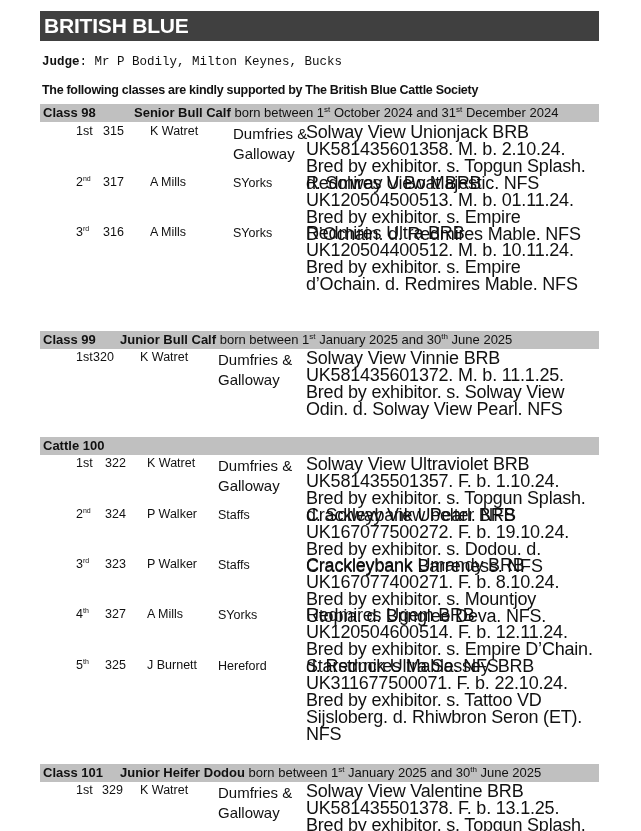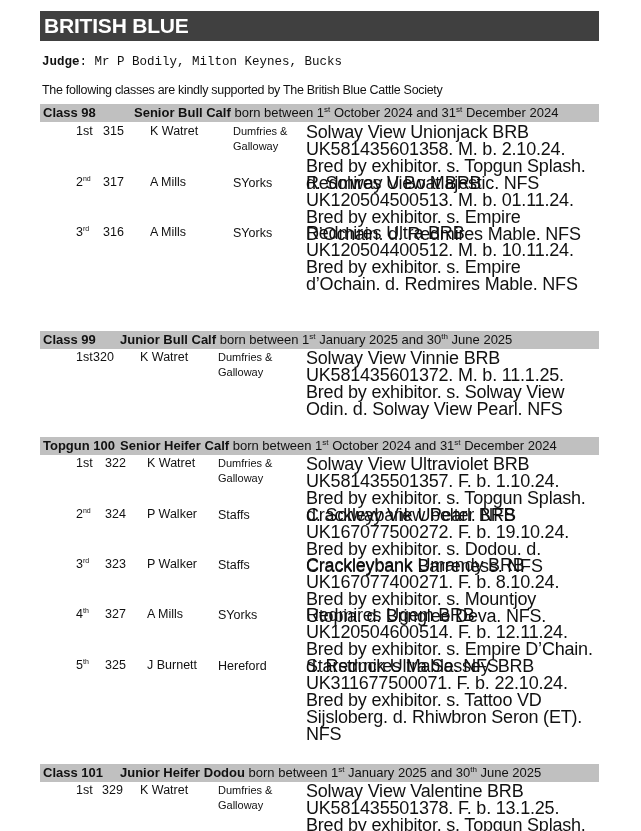--- a/index.html
+++ b/index.html
@@ -9,35 +9,35 @@
   }
   .title-bar {
     position: absolute; left: 40px; top: 11px; width: 559px; height: 30px;
     background: #404040; color: #fff;
   }
   .title-bar span {
     position: absolute; left: 4px; top: 3px; font-size: 21px; font-weight: bold; letter-spacing: -0.2px;
   }
   .judge { position: absolute; left: 42px; top: 55px; font-size: 12.5px; font-family: Liberation Mono, monospace; }
   .judge b { font-weight: bold; }
-  .sponsor { position: absolute; left: 42px; top: 83px; font-size: 12.5px; letter-spacing: -0.3px; }
+  .sponsor { position: absolute; left: 42px; top: 83px; font-size: 12.5px; letter-spacing: -0.3px; font-weight: bold; }
   .class-bar {
     position: absolute; left: 40px; width: 559px; height: 18px; background: #c0c0c0;
     font-size: 13px; line-height: 18px; white-space: nowrap;
   }
   .class-bar .cno { position: absolute; left: 3px; font-weight: bold; }
   .class-bar .cdesc { position: absolute; }
   .class-bar .cdesc b { font-weight: bold; }
   .class-bar sup { font-size: 8px; vertical-align: 5px; line-height: 0; }
   .entry { position: absolute; left: 0; width: 641px; font-size: 12.5px; }
   .entry .place { position: absolute; left: 76px; top: 0; }
   .entry .place sup { font-size: 7px; vertical-align: 5px; line-height: 0; }
   .entry .num { position: absolute; top: 0; }
   .entry .exhibitor { position: absolute; top: 0; }
-  .entry .county { position: absolute; top: 0; font-size: 11px; line-height: 15px; width: 80px; }
+  .entry .county { position: absolute; top: 0; font-size: 15px; line-height: 20px; width: 80px; }
   .entry .county.large { font-size: 12.5px; line-height: 17px; }
   .entry .desc { position: absolute; left: 306px; top: 0; width: 290px; line-height: 17px; font-size: 18px; letter-spacing: -0.2px; }
 </style>
 </head>
 <body>
 
 <div class="title-bar">
   <span>BRITISH BLUE</span>
 </div>
 <div class="judge"><b>Judge</b><span>: Mr P Bodily, Milton Keynes, Bucks</span></div>
@@ -74,22 +74,21 @@
       <span class="cdesc" style="left:80px"><b>Junior Bull Calf</b> <span>born between 1</span><sup>st</sup><span> January 2025 and 30</span><sup>th</sup><span> June 2025</span></span>
     </div>
     <div class="entry" style="top: 350px;">
       <span class="place"><span>1st</span><sup></sup></span>
       <span class="num" style="left:93px">320</span>
       <span class="exhibitor" style="left:140px">K Watret</span>
       <span class="county" style="left:218px">Dumfries &amp; Galloway</span>
       <span class="desc">Solway View Vinnie BRB UK581435601372. M. b. 11.1.25. Bred by exhibitor. s. Solway View Odin. d. Solway View Pearl. NFS</span>
     </div>
     <div class="class-bar" style="top: 437px;">
-      <span class="cno">Topgun 100</span>
-      <span class="cdesc" style="left:80px"><b>Senior Heifer Calf</b> <span>born between 1</span><sup>st</sup><span> October 2024 and 31</span><sup>st</sup><span> December 2024</span></span>
+      <span class="cno">Cattle 100</span>
     </div>
     <div class="entry" style="top: 456px;">
       <span class="place"><span>1st</span><sup></sup></span>
       <span class="num" style="left:105px">322</span>
       <span class="exhibitor" style="left:147px">K Watret</span>
       <span class="county" style="left:218px">Dumfries &amp; Galloway</span>
       <span class="desc">Solway View Ultraviolet BRB UK581435501357. F. b. 1.10.24. Bred by exhibitor. s. Topgun Splash. d. Solway View Pearl. NFS</span>
     </div>
     <div class="entry" style="top: 507px;">
       <span class="place"><span>2</span><sup>nd</sup></span>

